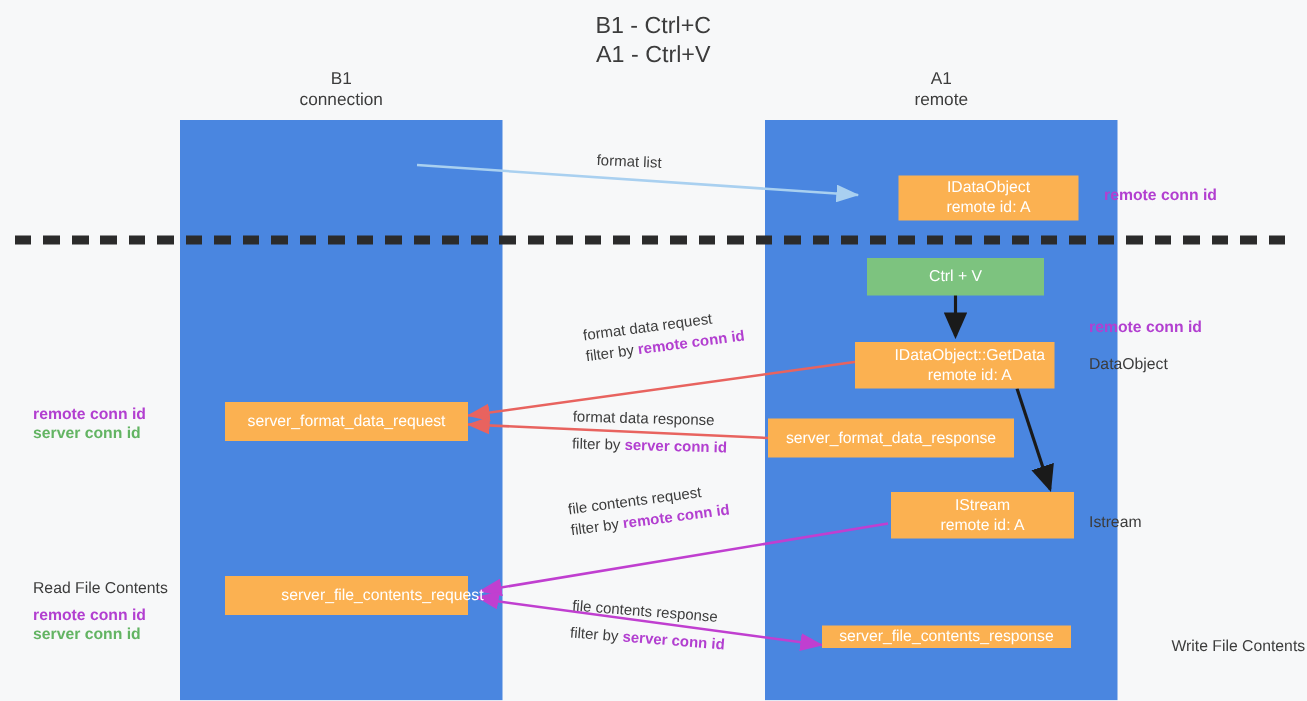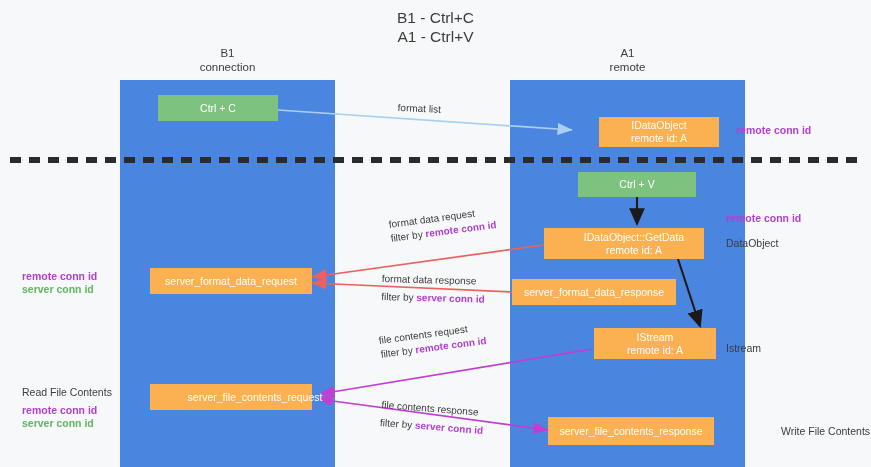--- a/index.html
+++ b/index.html
@@ -155,34 +155,31 @@
     <path d="M 512 292 L 312 283" stroke="#e8635f" stroke-width="1.7" fill="none" marker-end="url(#arw-red)"></path>
 
     <path d="M 678 259 L 700 326" stroke="#1a1a1a" stroke-width="2.1" fill="none" marker-end="url(#arw-blk)"></path>
 
     <path d="M 592 349 L 320 394" stroke="#c03fd0" stroke-width="1.7" fill="none" marker-end="url(#arw-mag)"></path>
 
     <path d="M 318 399 L 548 430" stroke="#c03fd0" stroke-width="1.7" fill="none" marker-end="url(#arw-mag)"></path>
     <path d="M 330 400 L 318 398" stroke="#c03fd0" stroke-width="1.7" fill="none" marker-end="url(#arw-mag)"></path>
   </svg>
 
-  <div class="box green" style="left:158px; top:95px; width:120px; height:26px;">
-    <span class="ln">Ctrl + C</span>
-  </div>
 
   <div class="box orange" style="left:575px; top:117px; width:120px; height:30px;margin-left:24px;">
     <span class="ln">IDataObject</span>
     <span class="ln">remote id: A</span>
   </div>
 
   <div class="box green" style="left:578px; top:172px; width:118px; height:25px;">
     <span class="ln">Ctrl + V</span>
   </div>
 
-  <div class="box orange" style="left:544px; top:228px; width:160px; height:31px;padding-left:20px;">
+  <div class="box orange" style="left:570px; top:228px; width:133px; height:31px;padding-left:20px;">
     <span class="ln">IDataObject::GetData</span>
     <span class="ln">remote id: A</span>
   </div>
 
   <div class="box orange" style="left:594px; top:328px; width:122px; height:31px;">
     <span class="ln">IStream</span>
     <span class="ln">remote id: A</span>
   </div>
 
   <div class="box orange" style="left:150px; top:268px; width:162px; height:26px;">
@@ -190,21 +187,21 @@
   </div>
 
   <div class="box orange" style="left:512px; top:279px; width:164px; height:26px;">
     <span class="ln">server_format_data_response</span>
   </div>
 
   <div class="box orange" style="left:150px; top:384px; width:162px; height:26px;padding-left:48px;">
     <span class="ln">server_file_contents_request</span>
   </div>
 
-  <div class="box orange" style="left:548px; top:417px; width:166px; height:28px;">
+  <div class="box orange" style="left:548px; top:417px; width:166px; height:15px;">
     <span class="ln">server_file_contents_response</span>
   </div>
 
   <div id="divider"></div>
 
   <div class="elabel" style="left:398px; top:101px; transform: rotate(2.5deg);">format list</div>
 
   <div class="elabel" style="left:388px; top:218px; transform: rotate(-7.5deg);">
     <div><span>format data request</span></div>
     <div>

